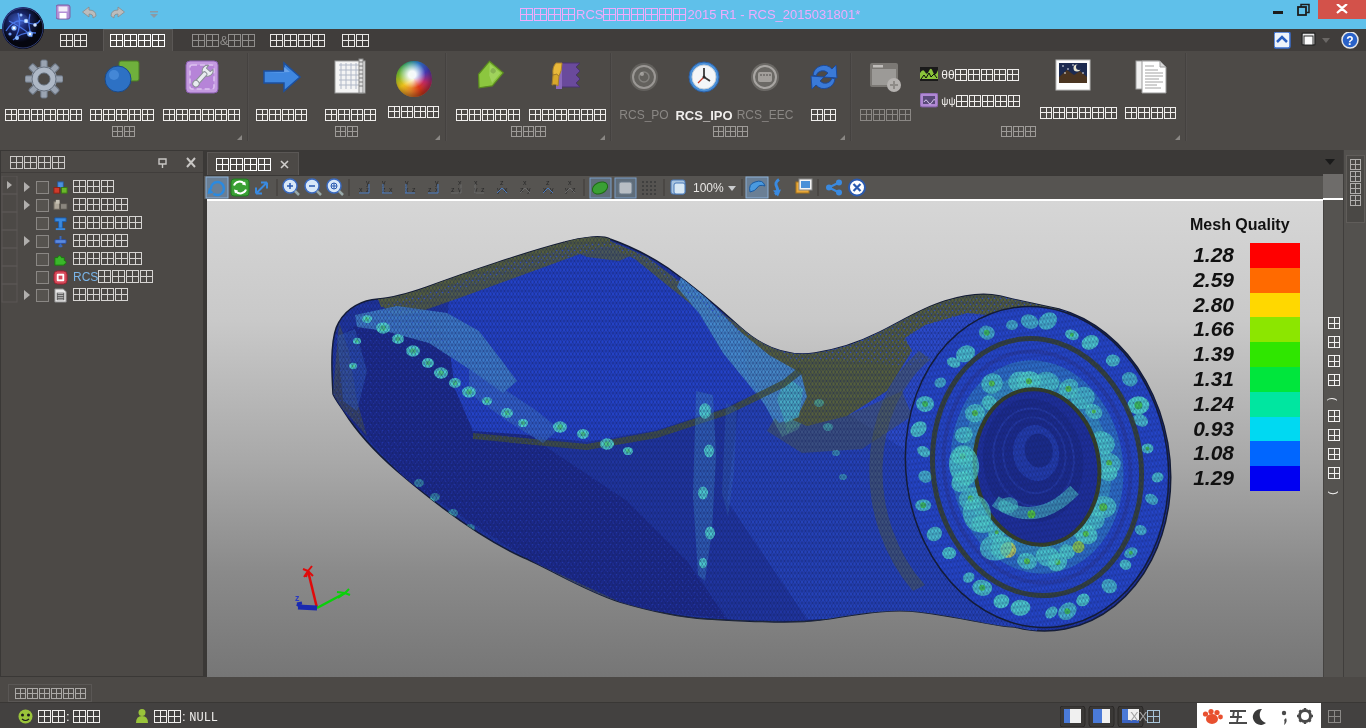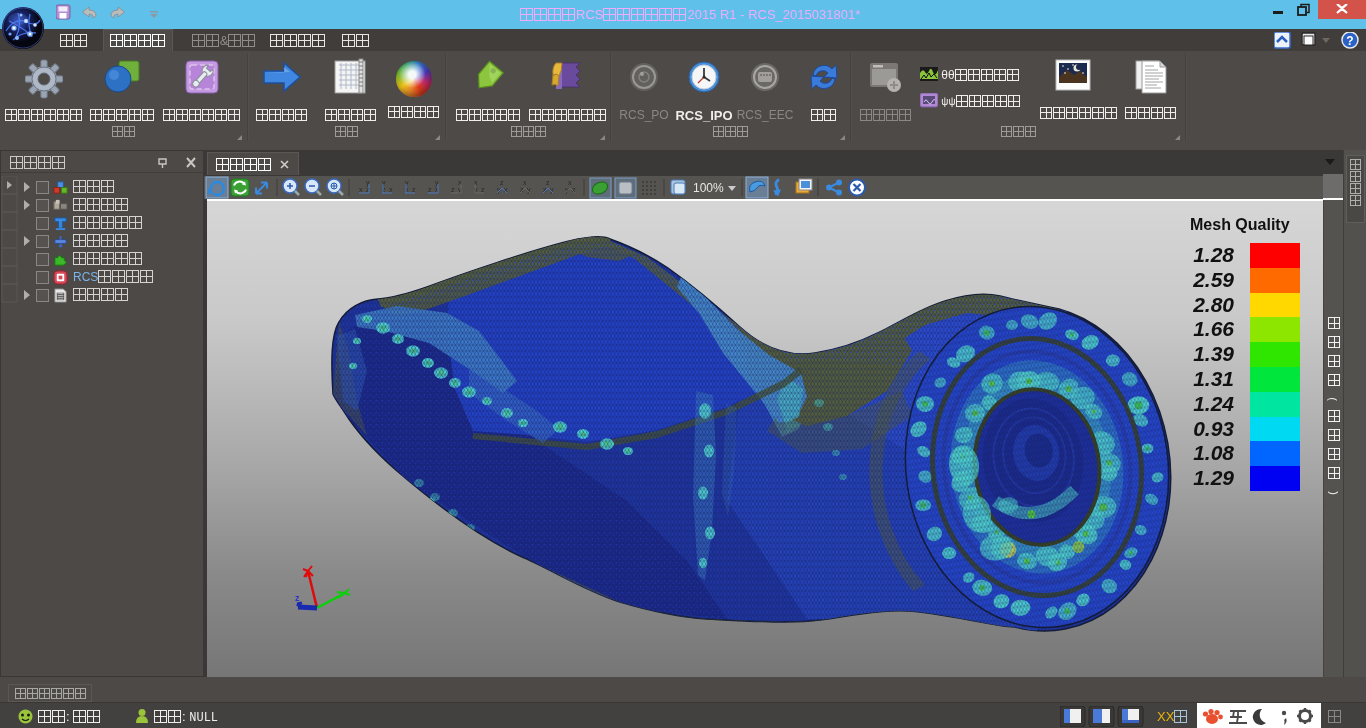--- a/index.html
+++ b/index.html
@@ -829,21 +829,21 @@
         <rect x="4" y="3" width="17" height="14" fill="#f0f0f0"></rect>
         <rect x="4" y="3" width="9" height="14" fill="#4a7ad8"></rect>
       </g>
 <g transform="translate(58,0)">
         <rect x="0" y="0" width="25" height="21" rx="3" fill="#3a3836" stroke="#2a2826"></rect>
         <rect x="4" y="3" width="17" height="14" fill="#f0f0f0"></rect>
         <rect x="4" y="3" width="6" height="14" fill="#4a7ad8"></rect>
         <rect x="4" y="14" width="17" height="3" fill="#3a62c0"></rect>
       </g>
 </svg>
-<span class="abs" style="left:1157px;top:6px;color:#eab308;font-size:13px">XX<i class="z s13" style="color:#a8c4d8"></i></span>
+<span class="abs" style="left:1130px;top:6px;color:#a3a3a3;font-size:13px">XX<i class="z s13" style="color:#a8c4d8"></i></span>
 <div class="abs" style="left:1197px;top:0;width:124px;height:26px;background:#fff"></div>
 <svg class="abs" style="left:1202px;top:3px" width="115" height="20">
 <g fill="#e8502f">
         <ellipse cx="10" cy="13" rx="6" ry="5"></ellipse>
         <circle cx="3.5" cy="8" r="2.6"></circle>
         <circle cx="9" cy="5.5" r="2.6"></circle>
         <circle cx="15" cy="6.5" r="2.6"></circle>
         <circle cx="18.5" cy="11" r="2.4"></circle>
       </g>
 <g fill="#4a4a4a" font-family="Liberation Sans">

